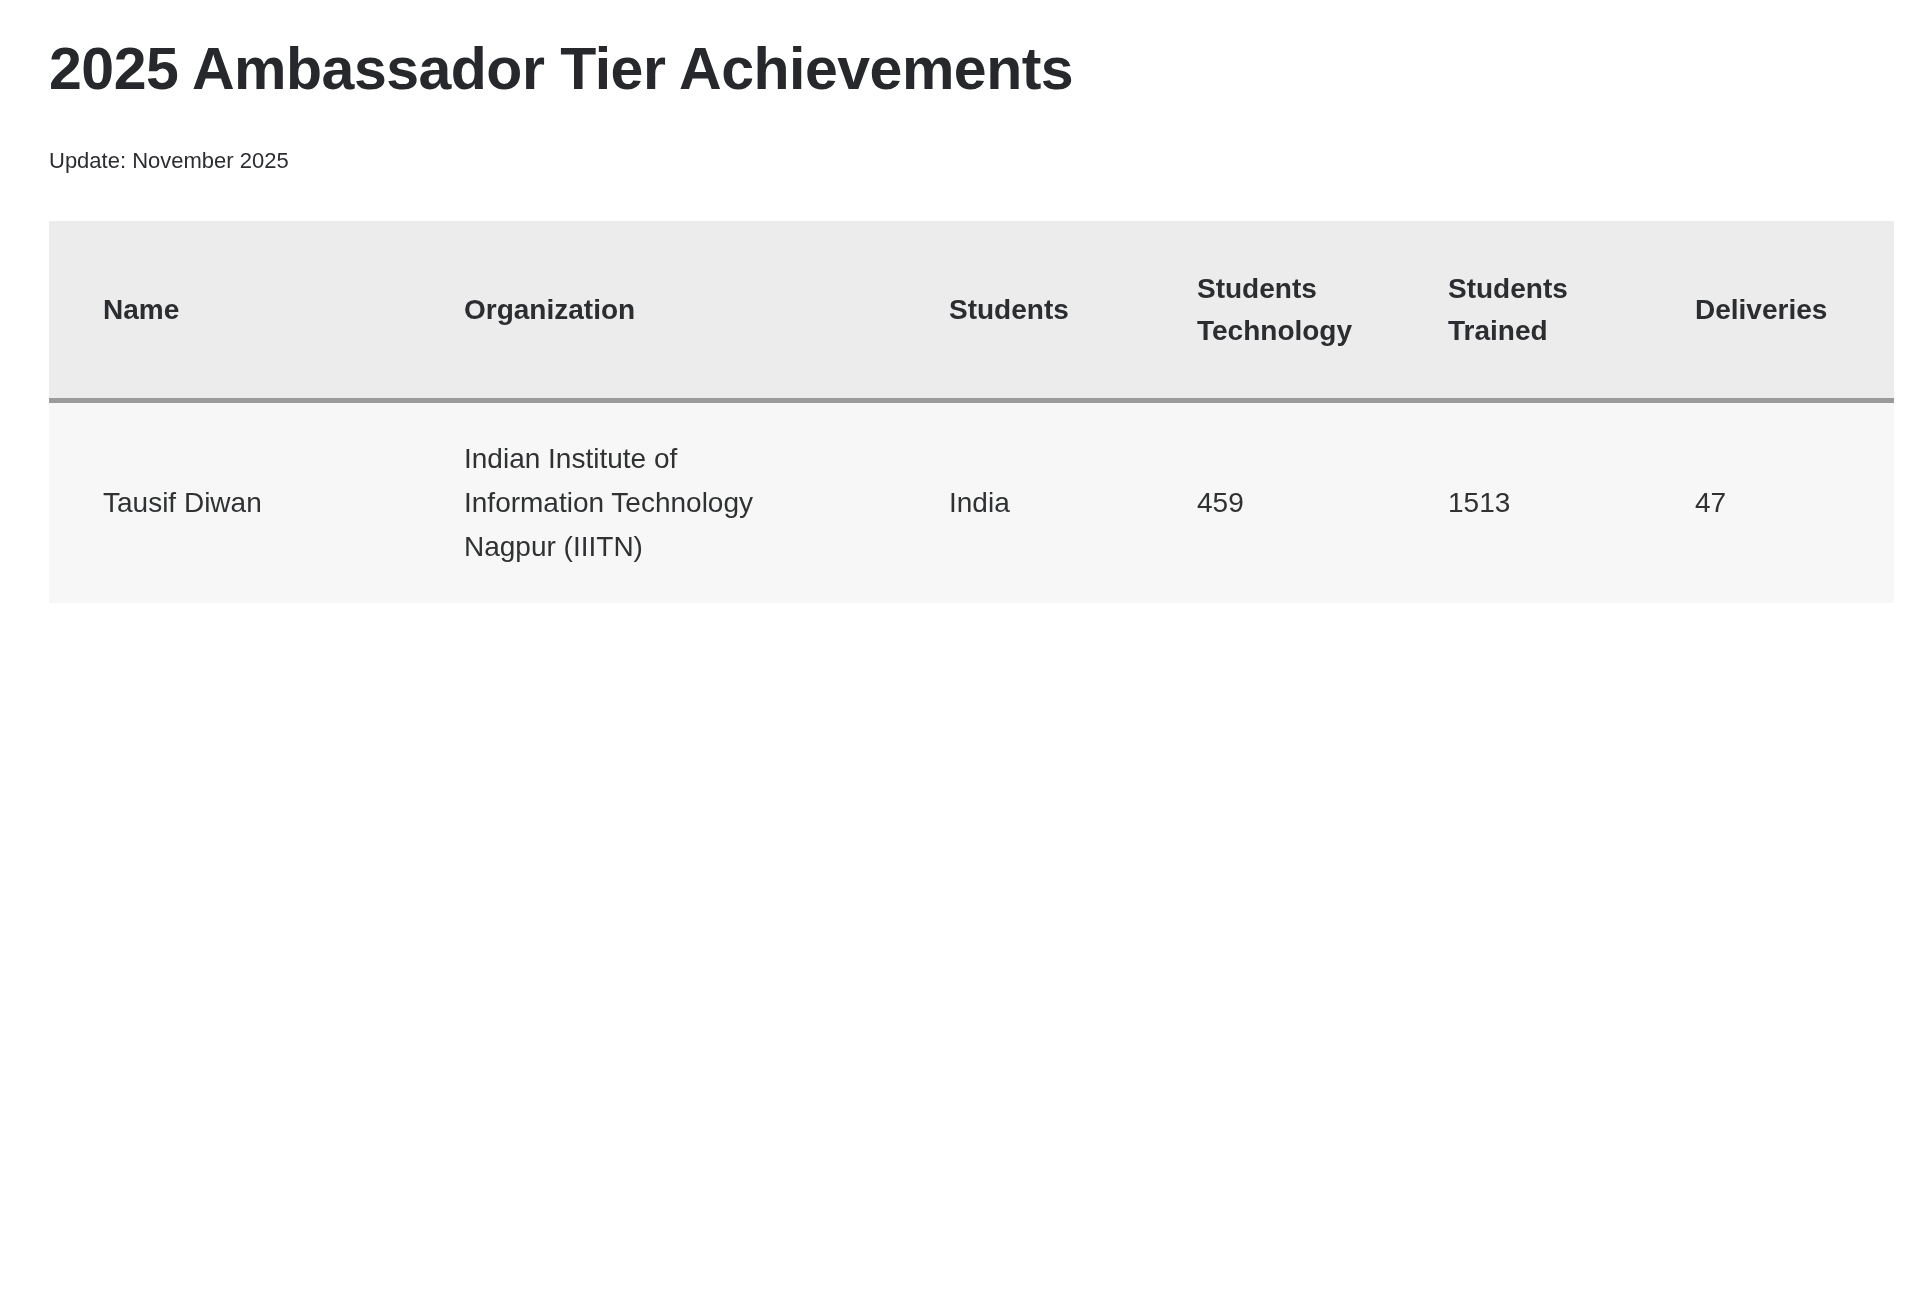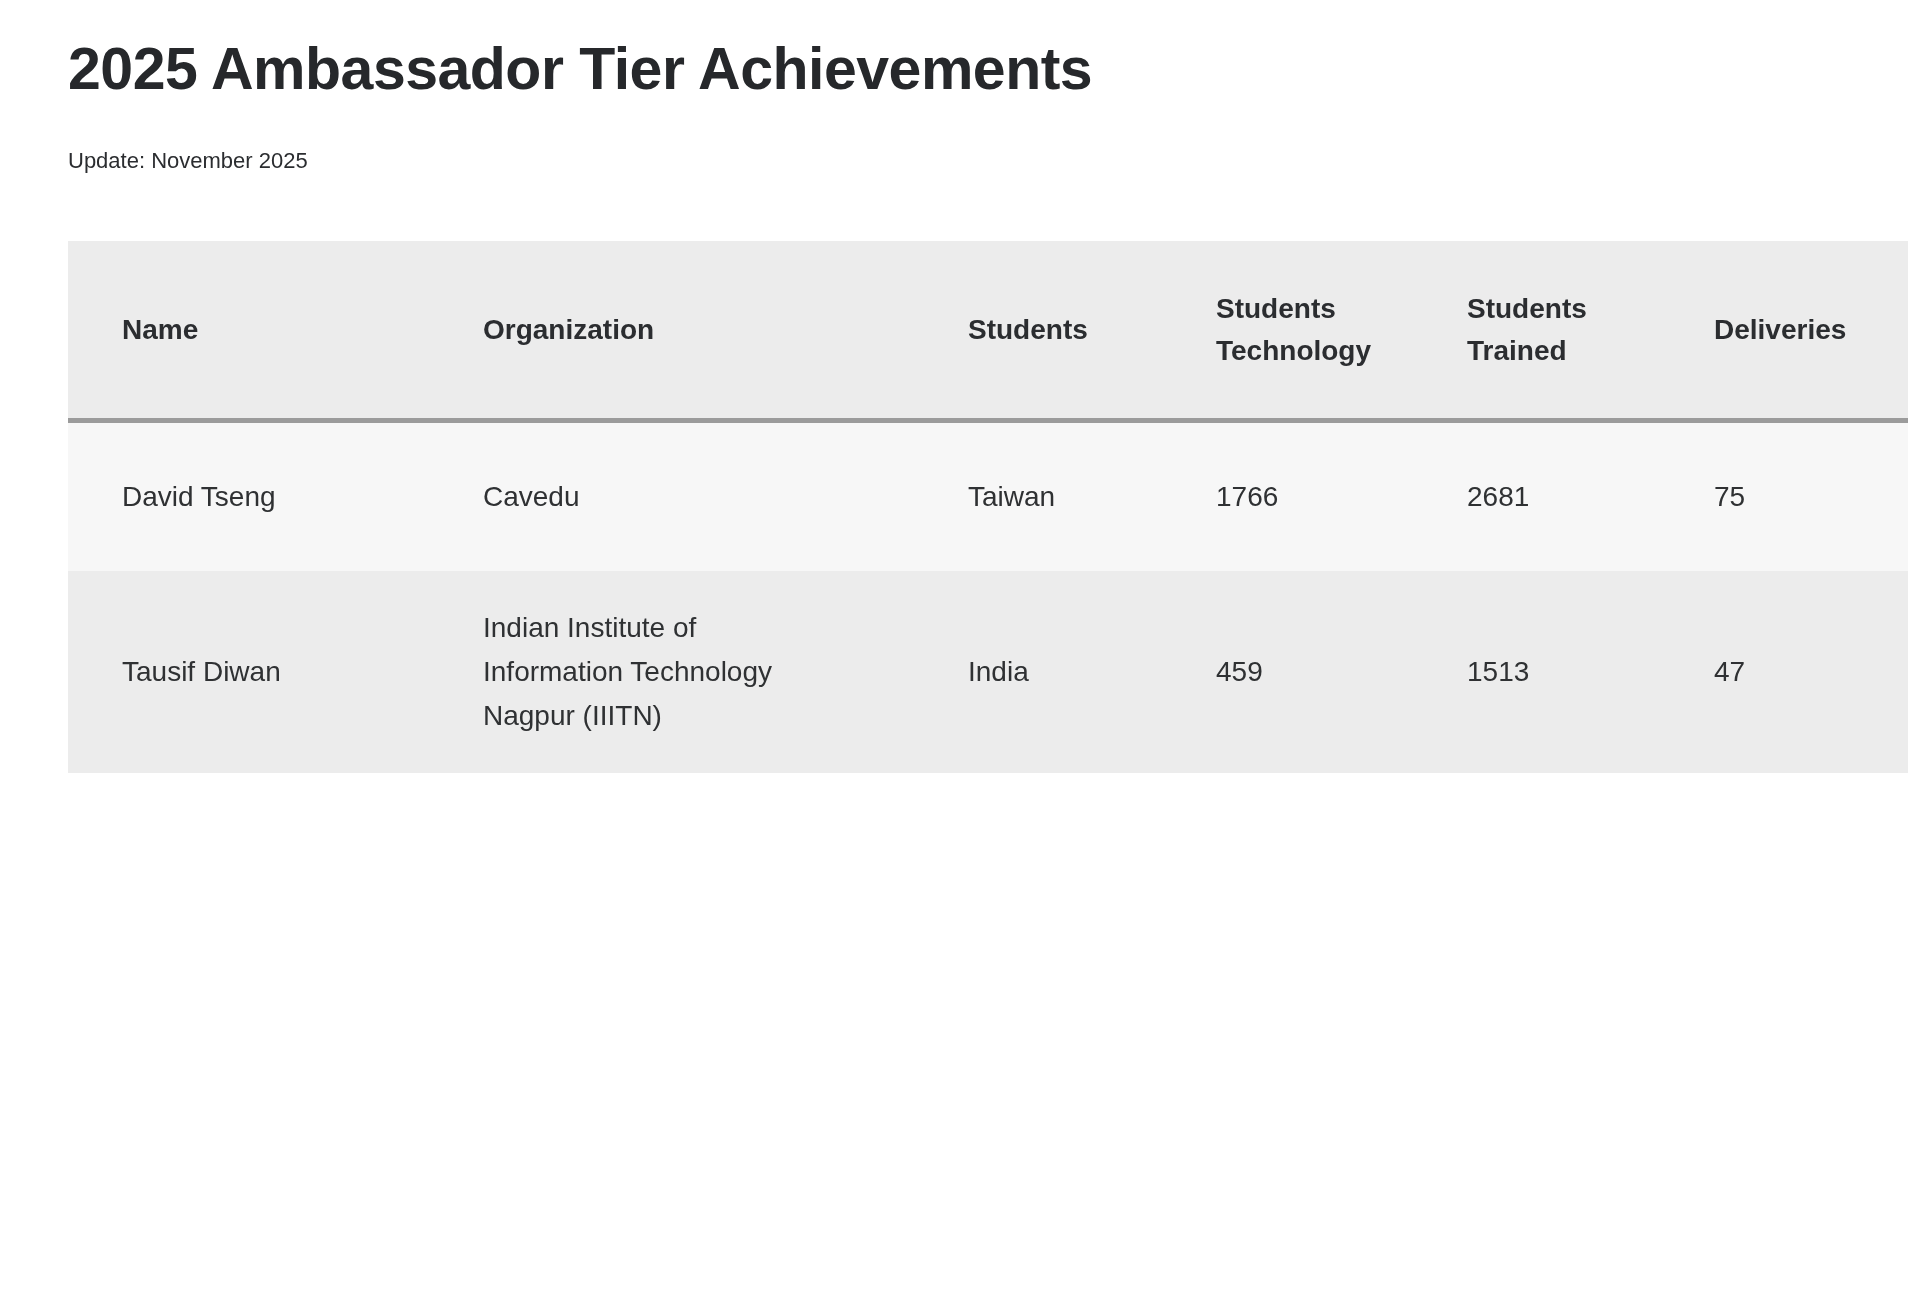--- a/index.html
+++ b/index.html
@@ -6,21 +6,21 @@
     margin: 0;
     padding: 0;
     background: #ffffff;
     width: 1908px;
     height: 1310px;
     overflow: hidden;
     font-family: "Liberation Sans", "DejaVu Sans", sans-serif;
     color: #2d2f31;
   }
   .page {
-    padding-left: 68px;
+    padding-left: 49px;
     padding-right: 14px;
     box-sizing: border-box;
     width: 1744px;
   }
   .page-title {
     margin: 0;
     padding-top: 36px;
     font-size: 59px;
     line-height: 66px;
     font-weight: 700;
@@ -29,21 +29,21 @@
   }
   .update-note {
     margin: 0;
     margin-top: 41px;
     font-size: 22px;
     line-height: 35px;
     font-weight: 400;
     color: #2b2d30;
   }
   table.achievements {
-    margin-top: 63px;
+    margin-top: 43px;
     border-collapse: collapse;
     table-layout: fixed;
     width: 1845px;
   }
   col.c-name     { width: 361px; }
   col.c-org      { width: 485px; }
   col.c-loc      { width: 248px; }
   col.c-cert     { width: 251px; }
   col.c-trained  { width: 247px; }
   col.c-deliv    { width: 253px; }
@@ -101,28 +101,20 @@
       <tr>
         <th>Name</th>
         <th>Organization</th>
         <th>Students</th>
         <th>Students Technology</th>
         <th>Students Trained</th>
         <th>Deliveries</th>
       </tr>
     </thead>
     <tbody>
-      <tr class="row-1">
-        <td class="cell-name">David Tseng</td>
-        <td class="cell-org">Cavedu</td>
-        <td class="cell-loc">Taiwan</td>
-        <td class="cell-cert">1766</td>
-        <td class="cell-trained">2681</td>
-        <td class="cell-deliv">75</td>
-      </tr>
       <tr class="row-5">
         <td class="cell-name">Tausif Diwan</td>
         <td class="cell-org">Indian Institute of Information Technology Nagpur (IIITN)</td>
         <td class="cell-loc">India</td>
         <td class="cell-cert">459</td>
         <td class="cell-trained">1513</td>
         <td class="cell-deliv">47</td>
       </tr>
     </tbody>
   </table>

